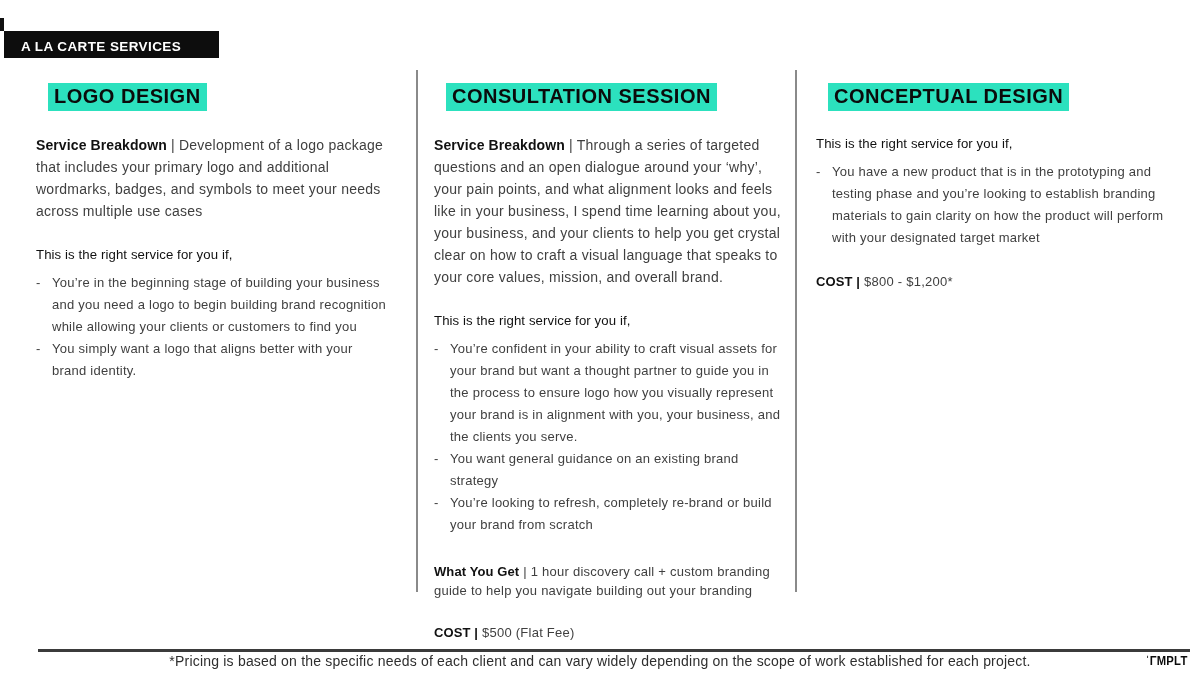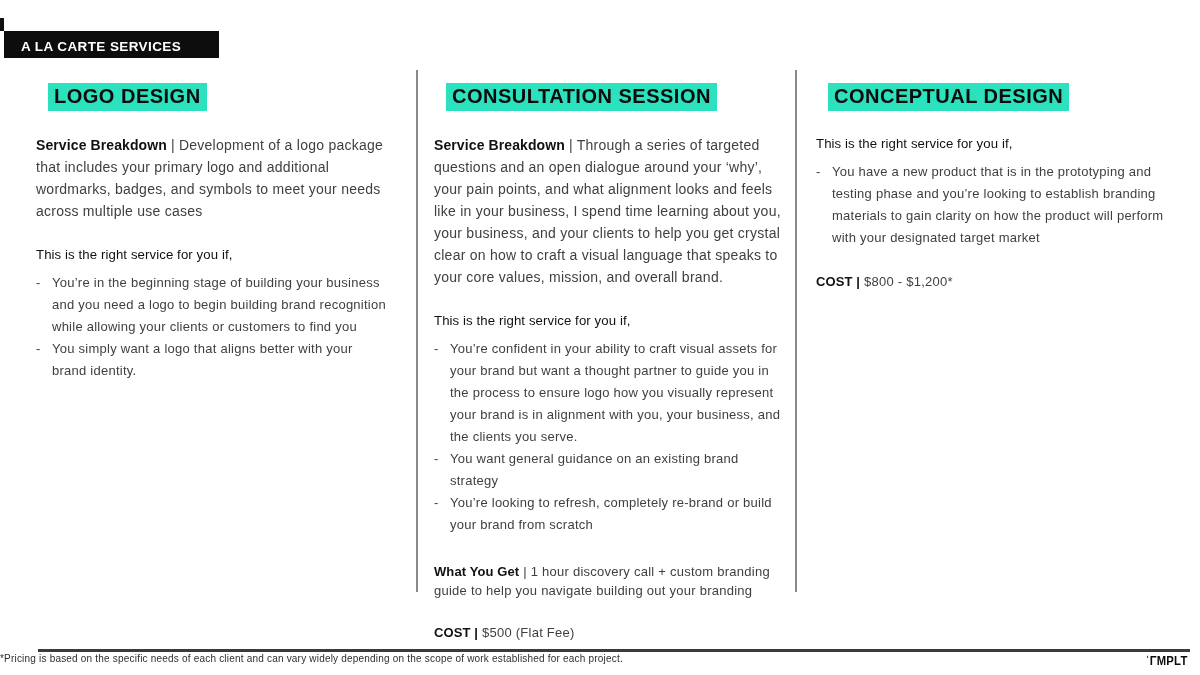--- a/index.html
+++ b/index.html
@@ -29,22 +29,22 @@
   ul.bullets li{display:flex;}
   ul.bullets .dash{flex:0 0 9px;margin-right:7px;text-align:left;}
   .what{margin:26px 0 0 0;font-size:13px;line-height:19px;letter-spacing:0.25px;}
   .cost{margin:22px 0 0 0;font-size:13px;line-height:22px;letter-spacing:0.25px;}
   .cost.tight{margin-top:22px;}
   .divider{position:absolute;top:70px;width:2px;height:522px;background:var(--divider,#8a8a8a);}
   .divider-1{left:416px;}
   .divider-2{left:795px;}
   .footer-line{position:absolute;left:38px;top:649px;width:1152px;height:3px;background:var(--line,#3b3b3b);}
   .footnote{
-    position:absolute;left:0;top:653px;width:100%;
-    font-size:10px;letter-spacing:0.2px;color:#2e2e2e;
+    position:absolute;left:0;top:653px;width:100%;text-align:center;
+    font-size:14px;letter-spacing:0.2px;color:#2e2e2e;
   }
   .logo{
     position:absolute;right:12px;top:654px;font-size:12.5px;font-weight:bold;color:#0b0b0b;
     letter-spacing:0.3px;transform:scaleX(0.9);transform-origin:100% 50%;white-space:nowrap;
   }
 </style>
 </head>
 <body>
 
 <div class="page">

